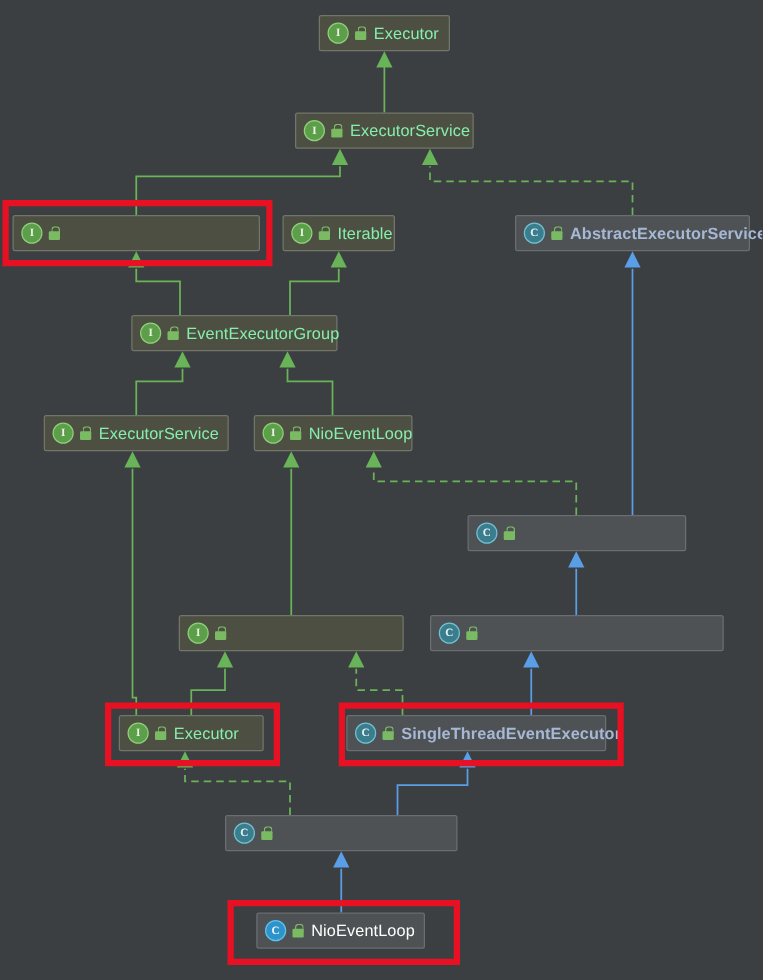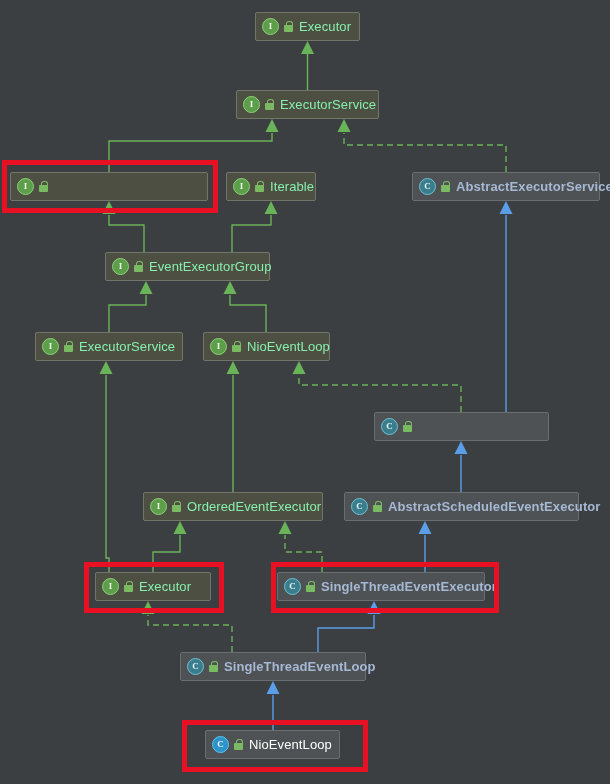--- a/index.html
+++ b/index.html
@@ -265,45 +265,42 @@
   </div>
 
   <div class="node cls" style="left:374px;top:412px;width:175px;">
     <span class="type-icon c">C</span>
     <span class="lock-icon"></span>
   </div>
 
   <div class="node iface" style="left:143px;top:492px;width:180px;">
     <span class="type-icon i">I</span>
     <span class="lock-icon"></span>
-    <span class="node-label">OrderedEventExecutor</span>
   </div>
 
   <div class="node cls" style="left:344px;top:492px;width:235px;">
     <span class="type-icon c">C</span>
     <span class="lock-icon"></span>
-    <span class="node-label">AbstractScheduledEventExecutor</span>
   </div>
 
   <div class="node iface" style="left:95px;top:572px;width:116px;">
     <span class="type-icon i">I</span>
     <span class="lock-icon"></span>
     <span class="node-label">Executor</span>
   </div>
 
   <div class="node cls" style="left:277px;top:572px;width:208px;">
     <span class="type-icon c">C</span>
     <span class="lock-icon"></span>
     <span class="node-label">SingleThreadEventExecutor</span>
   </div>
 
   <div class="node cls" style="left:180px;top:652px;width:186px;">
     <span class="type-icon c">C</span>
     <span class="lock-icon"></span>
-    <span class="node-label">SingleThreadEventLoop</span>
   </div>
 
   <div class="node concrete" style="left:205px;top:730px;width:135px;">
     <span class="type-icon cc">C</span>
     <span class="lock-icon"></span>
     <span class="node-label">NioEventLoop</span>
   </div>
 
   <div class="highlight" style="left:2px;top:160px;width:216px;height:53px;"></div>
   <div class="highlight" style="left:84px;top:562px;width:140px;height:51px;"></div>

